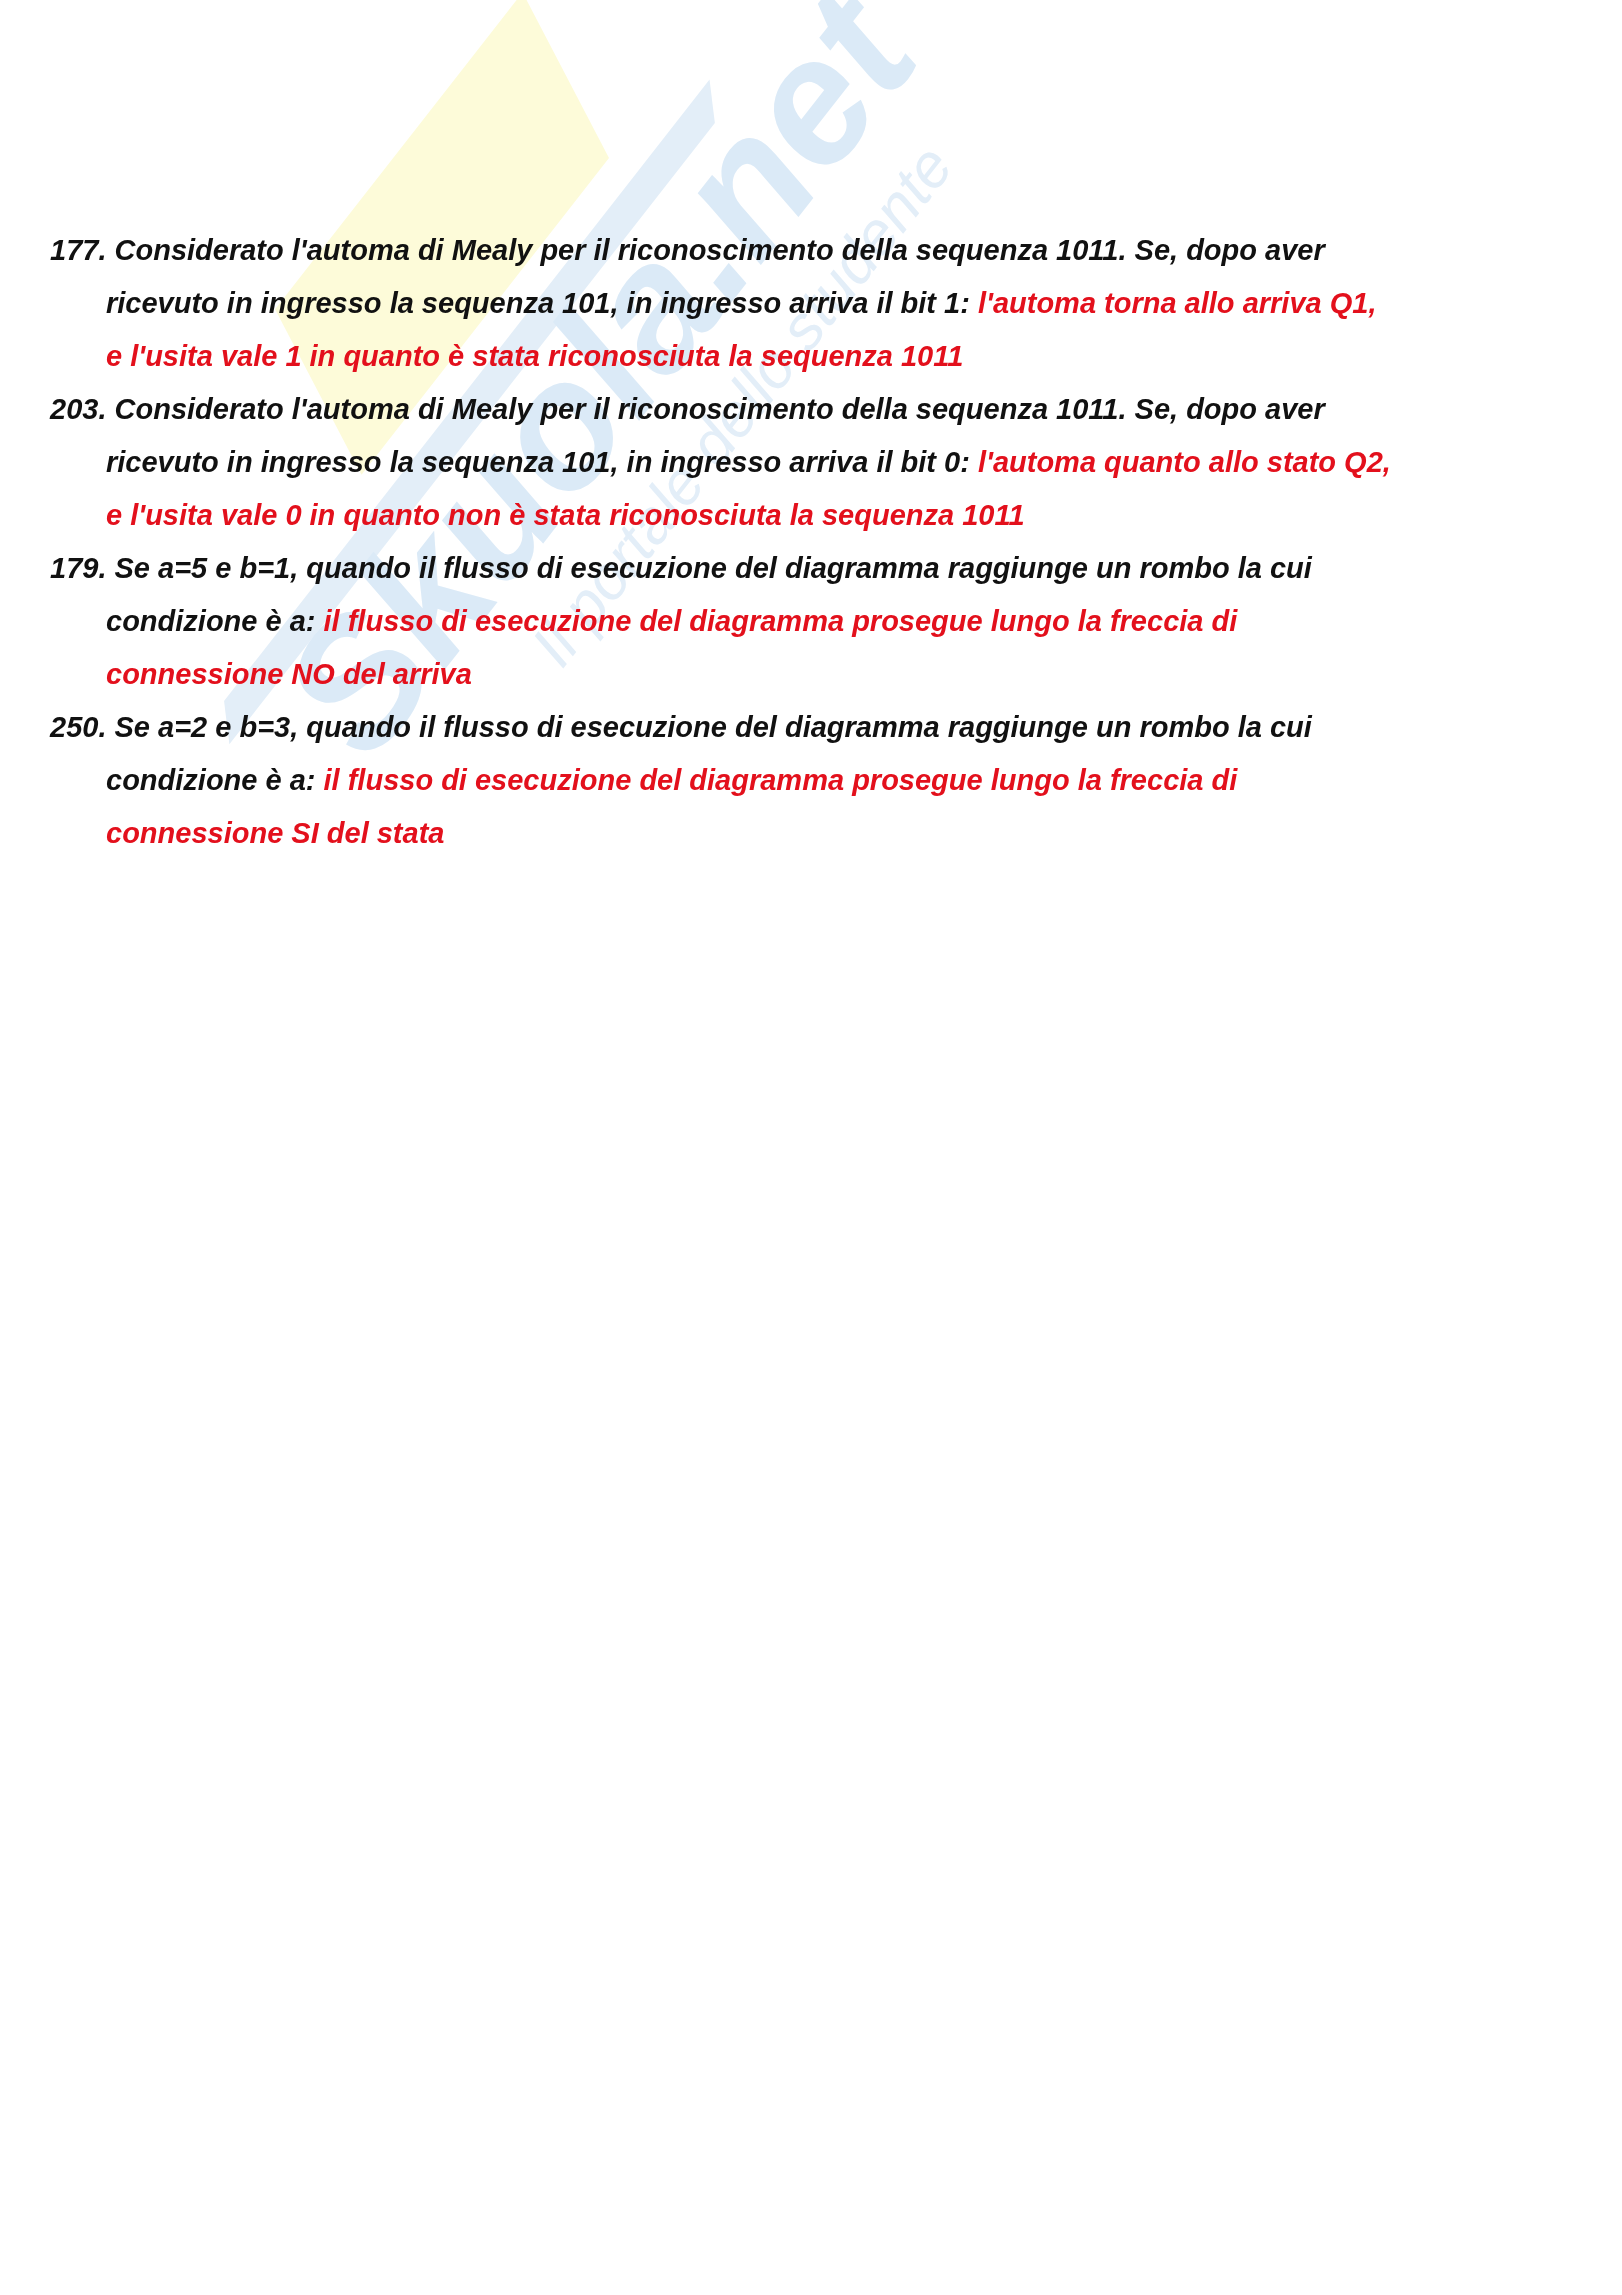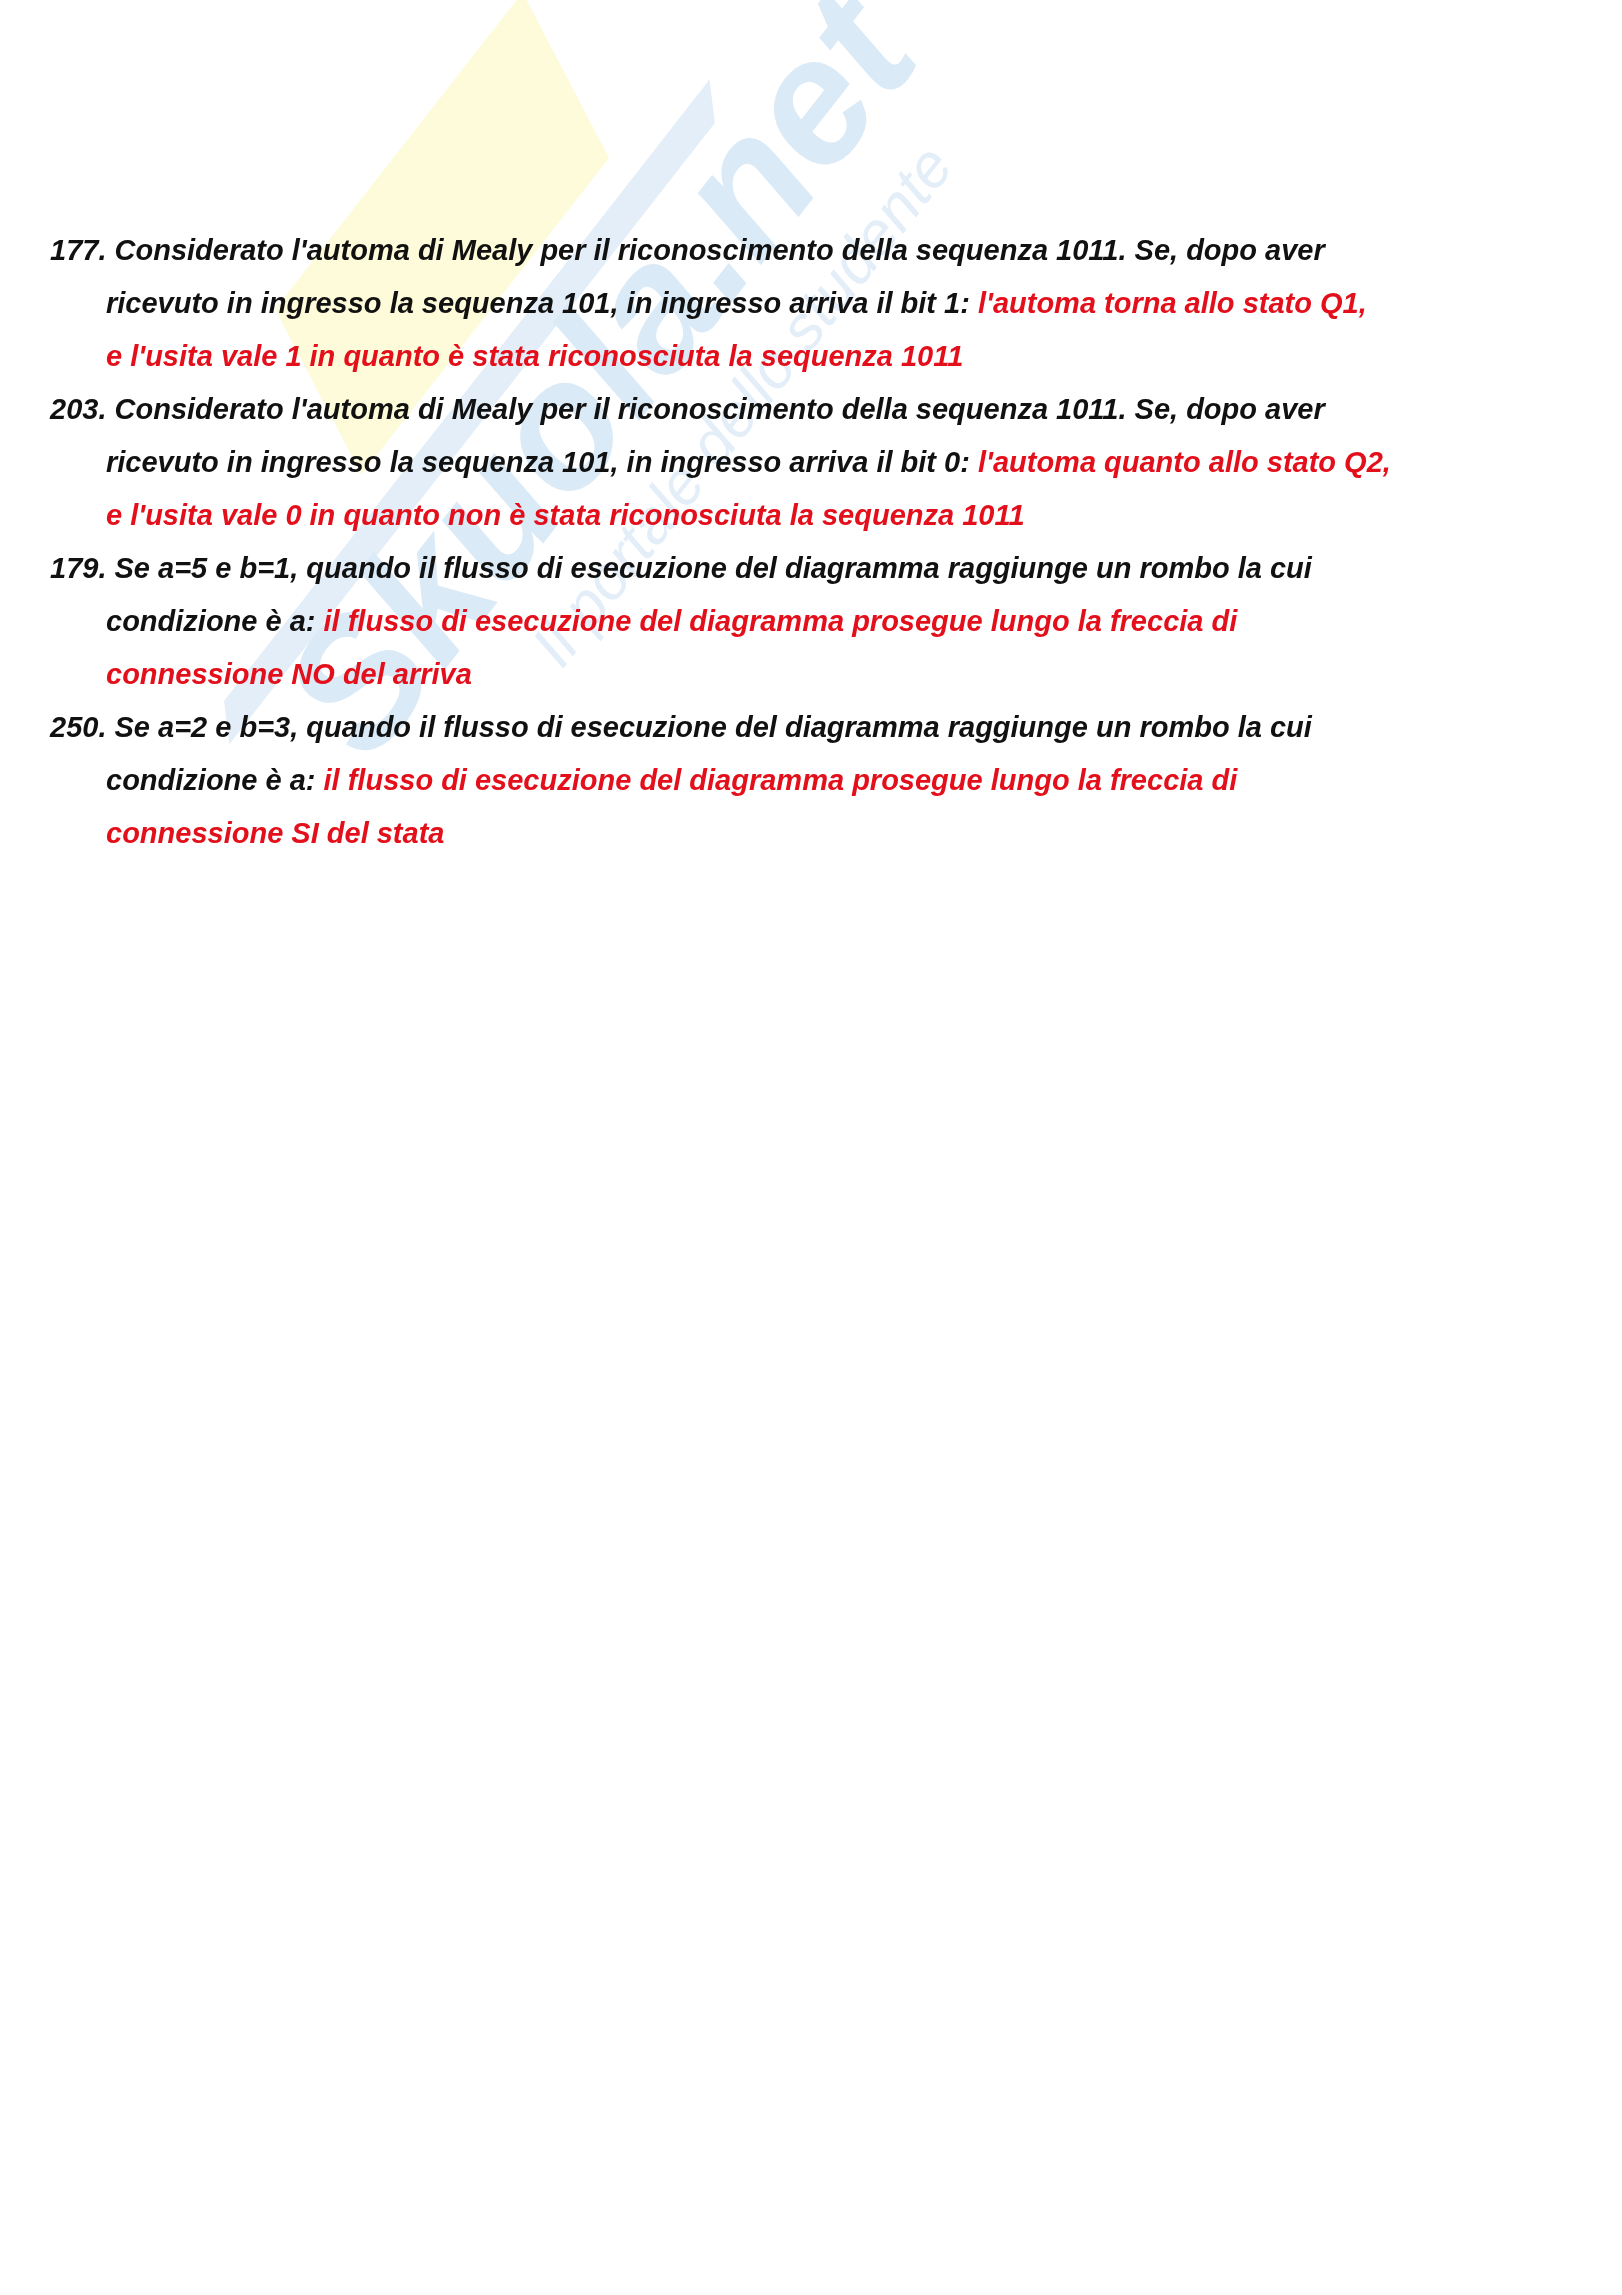--- a/index.html
+++ b/index.html
@@ -26,21 +26,21 @@
     <polygon points="120,560 1140,560 1100,600 80,600" fill="#e3eef8"></polygon>
     <text x="170" y="760" font-family="Liberation Sans, sans-serif" font-weight="bold" font-style="italic" font-size="230" fill="#dbeaf7">Skuola.net</text>
     <text x="420" y="880" font-family="Liberation Sans, sans-serif" font-style="italic" font-size="80" fill="#e3eef8">Il portale dello studente</text>
   </g>
 </svg>
 
 <div class="content">
 
   <div class="item">
     <span class="line"><span class="num q">177.</span><span class="q"> Considerato l'automa di Mealy per il riconoscimento della sequenza 1011. Se, dopo aver</span></span>
-    <span class="line indent"><span class="q">ricevuto in ingresso la sequenza 101, in ingresso arriva il bit 1: </span><span class="a">l'automa torna allo stato Q1,</span></span>
+    <span class="line indent"><span class="q">ricevuto in ingresso la sequenza 101, in ingresso arriva il bit 1: </span><span class="a">l'automa torna allo arriva Q1,</span></span>
     <span class="line indent"><span class="a">e l'usita vale 1 in quanto è stata riconosciuta la sequenza 1011</span></span>
   </div>
 
   <div class="item">
     <span class="line"><span class="num q">203.</span><span class="q"> Considerato l'automa di Mealy per il riconoscimento della sequenza 1011. Se, dopo aver</span></span>
     <span class="line indent"><span class="q">ricevuto in ingresso la sequenza 101, in ingresso arriva il bit 0: </span><span class="a">l'automa quanto allo stato Q2,</span></span>
     <span class="line indent"><span class="a">e l'usita vale 0 in quanto non è stata riconosciuta la sequenza 1011</span></span>
   </div>
 
   <div class="item">

